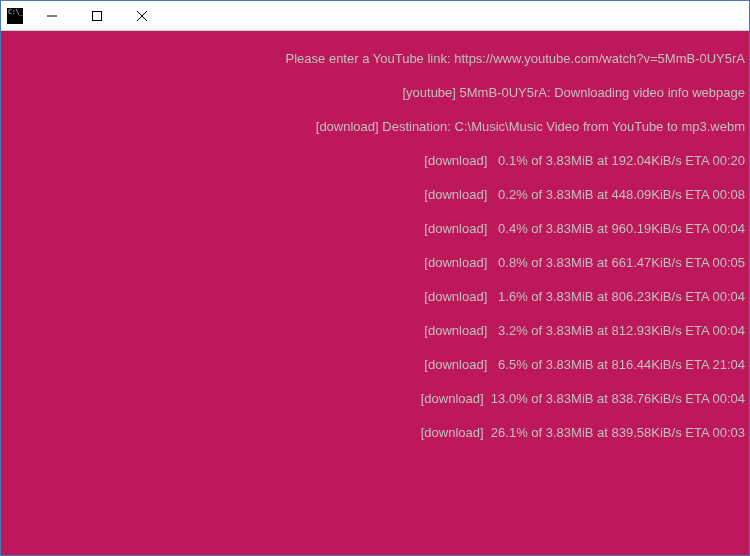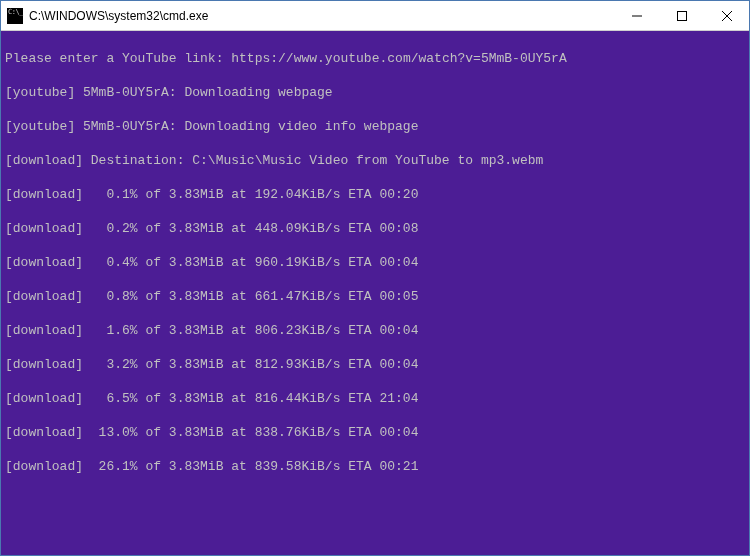--- a/index.html
+++ b/index.html
@@ -63,39 +63,39 @@
     display: flex;
     align-items: center;
     justify-content: center;
     font-size: 10px;
     color: #000;
     cursor: pointer;
   }
   .titlebar-btn svg { width: 10px; height: 10px; }
   .console {
     flex: 1;
-    background: #4c1d95;
+    background: #be185d;
     color: #c0c0c0;
-    font-family: Liberation Mono, monospace;
+    font-family: Liberation Sans, sans-serif;
     font-size: 13px;
     line-height: 17px;
     padding: 2px 4px;
     white-space: pre;
     overflow: hidden;
+    text-align: right;
   }
   .console-line { white-space: pre; }
 </style>
 </head>
 <body>
 
 <div class="window">
 
   <div class="titlebar">
     <span class="titlebar-icon"></span>
-    <span class="titlebar-title">C:\WINDOWS\system32\cmd.exe</span>
     <div class="titlebar-controls">
       <div class="titlebar-btn">
         <svg viewBox="0 0 10 10">
             <line x1="0" y1="5" x2="10" y2="5" stroke="currentColor" stroke-width="1"></line>
           </svg>
       </div>
       <div class="titlebar-btn">
         <svg viewBox="0 0 10 10">
             <rect x="0.5" y="0.5" width="9" height="9" fill="none" stroke="currentColor" stroke-width="1"></rect>
           </svg>
@@ -104,32 +104,31 @@
         <svg viewBox="0 0 10 10">
             <line x1="0" y1="0" x2="10" y2="10" stroke="currentColor" stroke-width="1"></line>
             <line x1="10" y1="0" x2="0" y2="10" stroke="currentColor" stroke-width="1"></line>
           </svg>
       </div>
     </div>
   </div>
 
   <div class="console">
 <div class="console-line"><span>Please enter a YouTube link: </span><span>https://www.youtube.com/watch?v=5MmB-0UY5rA</span></div>
-<div class="console-line">[youtube] 5MmB-0UY5rA: Downloading webpage</div>
 <div class="console-line">[youtube] 5MmB-0UY5rA: Downloading video info webpage</div>
 <div class="console-line">[download] Destination: C:\Music\Music Video from YouTube to mp3.webm</div>
 <div class="console-line">[download]   0.1% of 3.83MiB at 192.04KiB/s ETA 00:20</div>
 <div class="console-line">[download]   0.2% of 3.83MiB at 448.09KiB/s ETA 00:08</div>
 <div class="console-line">[download]   0.4% of 3.83MiB at 960.19KiB/s ETA 00:04</div>
 <div class="console-line">[download]   0.8% of 3.83MiB at 661.47KiB/s ETA 00:05</div>
 <div class="console-line">[download]   1.6% of 3.83MiB at 806.23KiB/s ETA 00:04</div>
 <div class="console-line">[download]   3.2% of 3.83MiB at 812.93KiB/s ETA 00:04</div>
 <div class="console-line">[download]   6.5% of 3.83MiB at 816.44KiB/s ETA 21:04</div>
 <div class="console-line">[download]  13.0% of 3.83MiB at 838.76KiB/s ETA 00:04</div>
-<div class="console-line">[download]  26.1% of 3.83MiB at 839.58KiB/s ETA 00:21</div>
+<div class="console-line">[download]  26.1% of 3.83MiB at 839.58KiB/s ETA 00:03</div>
 
 
 
 
 
 
 
 
   </div>
 

